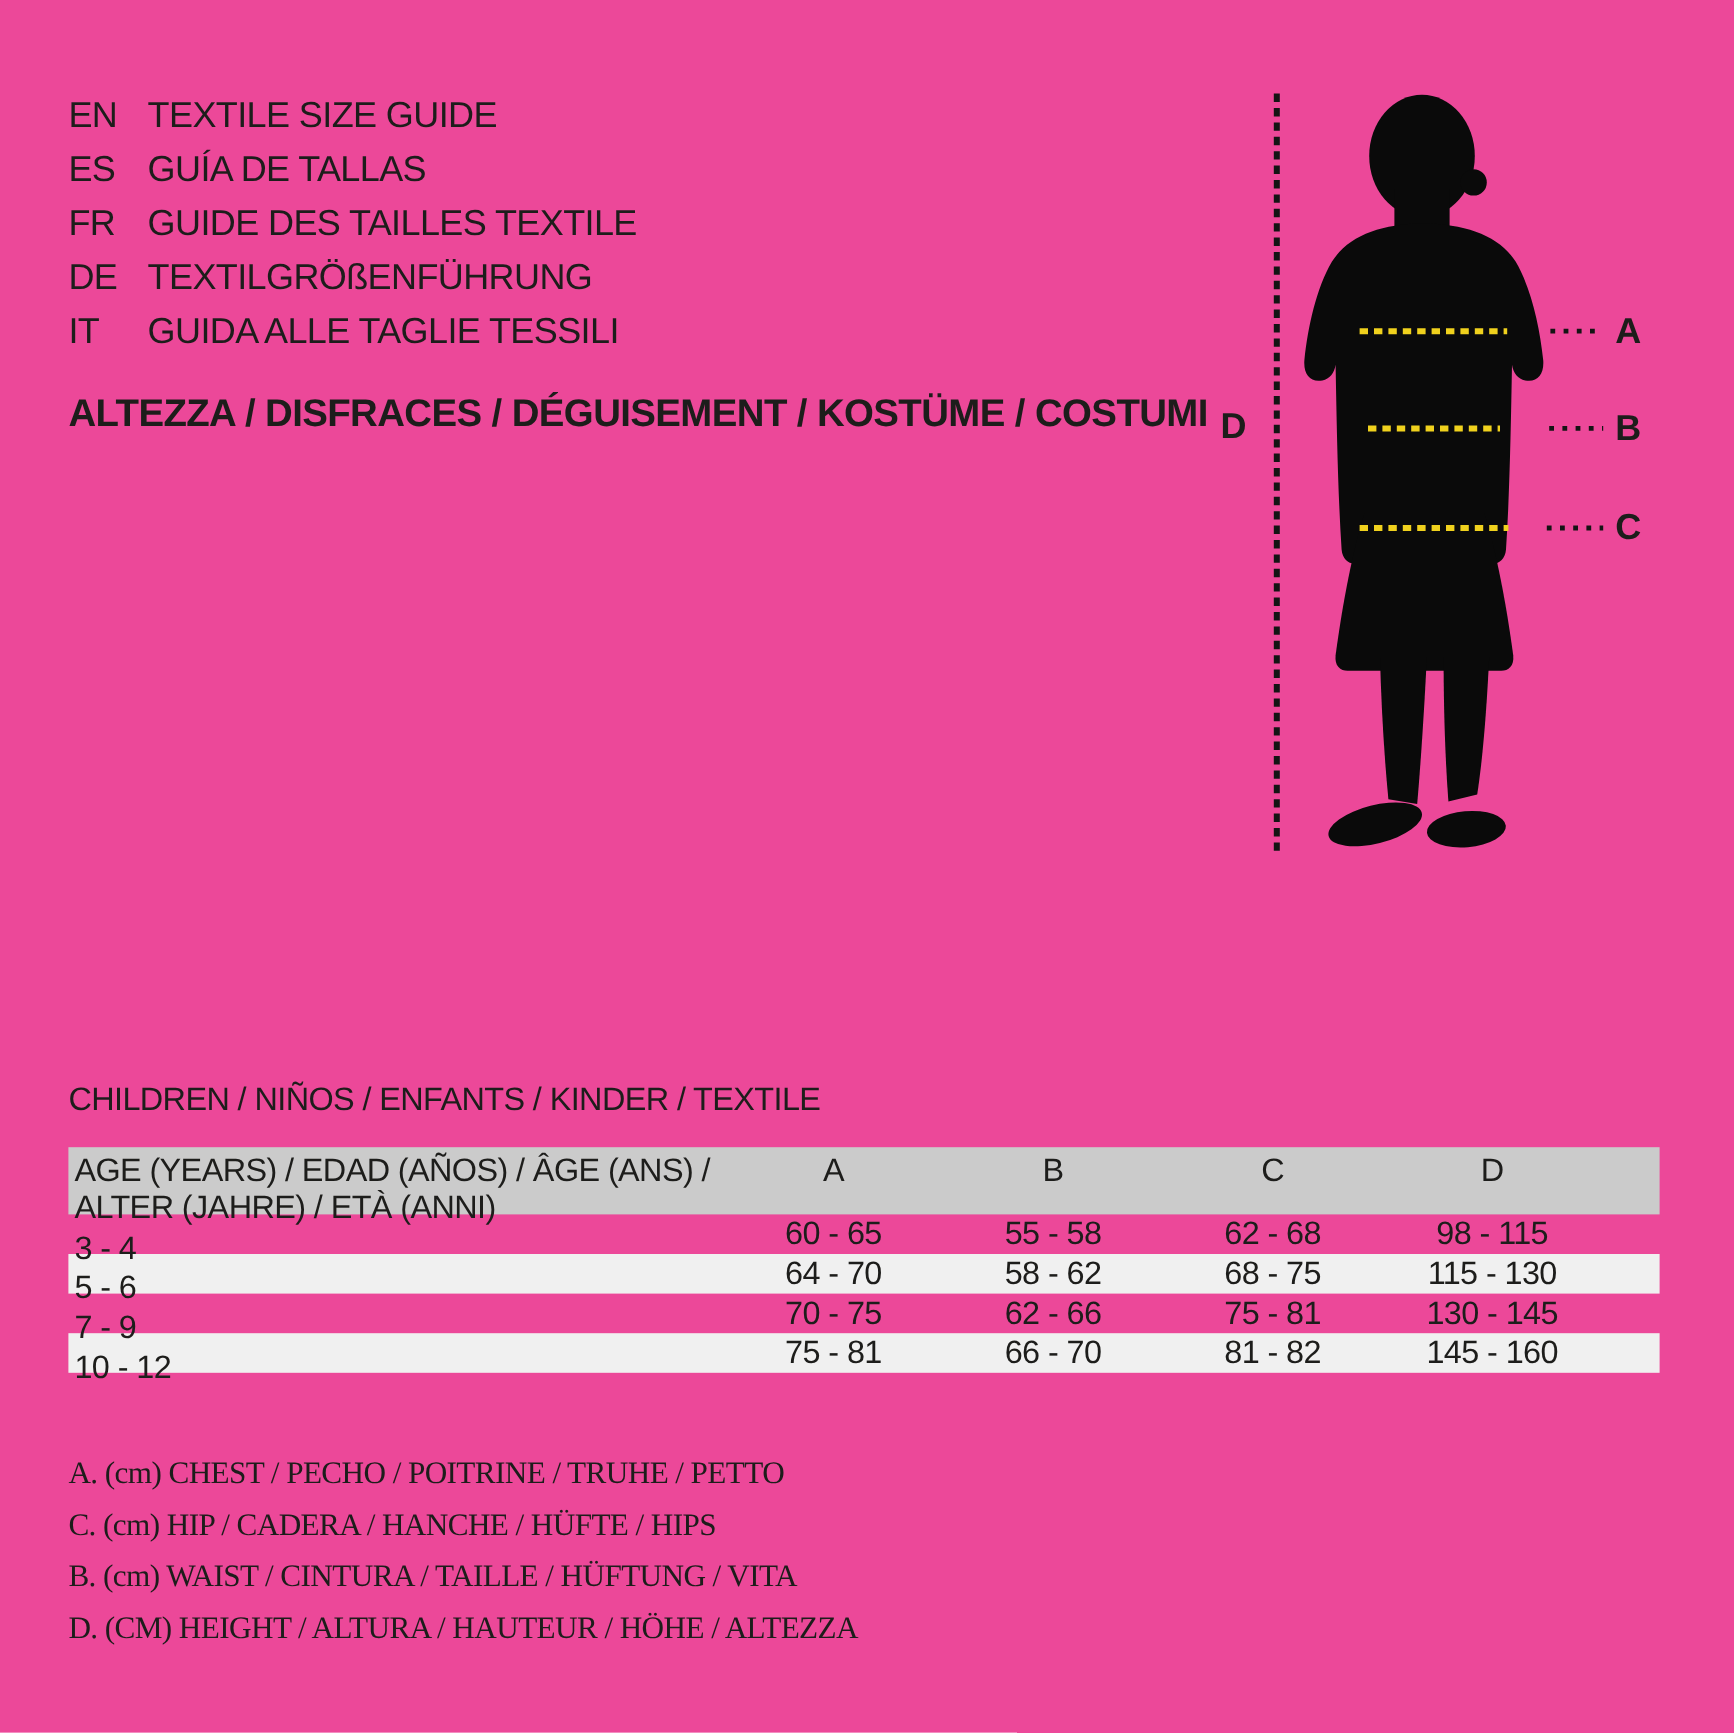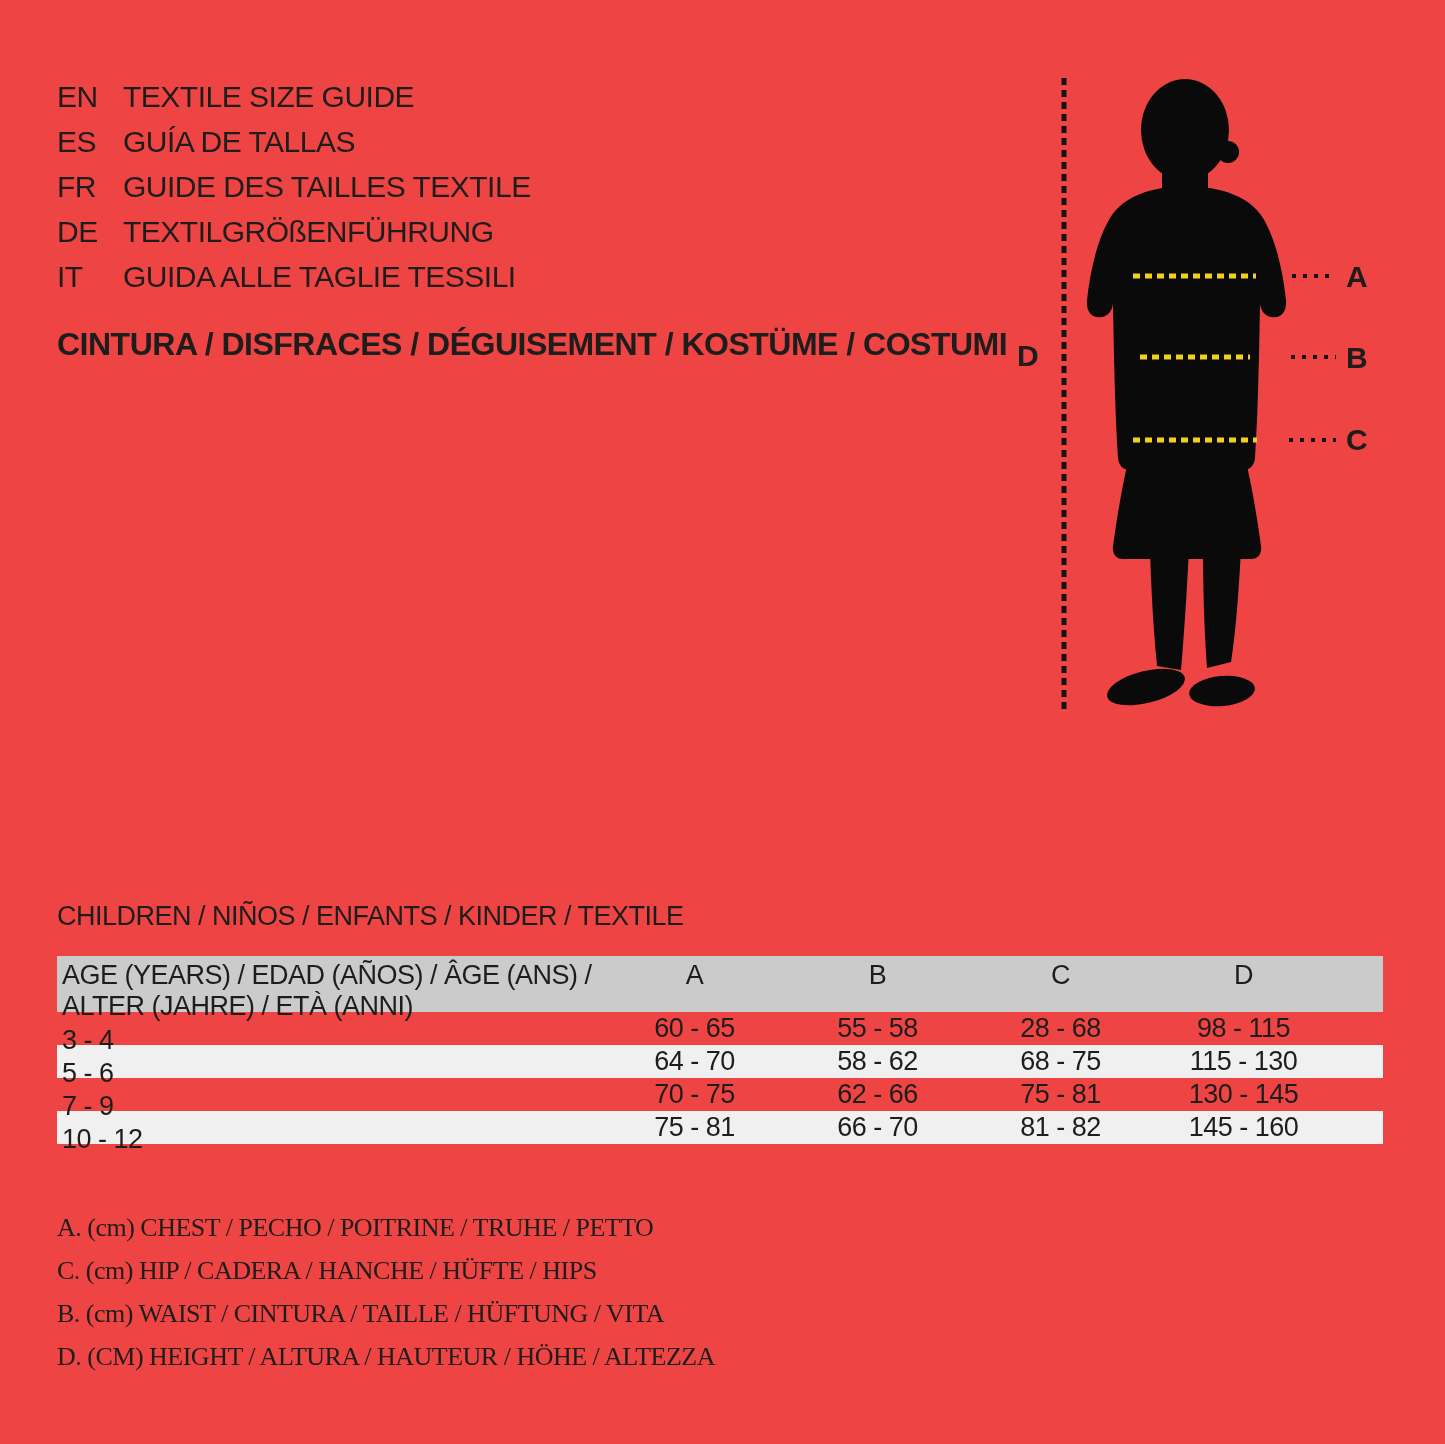--- a/index.html
+++ b/index.html
@@ -1,17 +1,17 @@
 <!DOCTYPE html>
 <html><head>
 <meta charset="utf-8">
 <style>
   html,body{margin:0;padding:0;background:#fff;}
   .page{
-    position:relative;width:1445px;height:1444px;background:#ef4444;overflow:hidden;
+    position:relative;width:1445px;height:1444px;background:#ec4899;overflow:hidden;
     font-family:"Liberation Sans","DejaVu Sans",sans-serif;color:#1d1d1b;
     font-stretch:condensed;
   }
   
   .lang-list{position:absolute;left:57px;top:74px;}
   .lang-row{display:flex;height:45px;line-height:45px;font-size:30px;letter-spacing:-0.5px;}
   .lang-code{width:66px;flex:0 0 66px;}
   
   .costumes{position:absolute;left:57px;top:326px;margin:0;font-size:32px;font-weight:bold;letter-spacing:-0.5px;white-space:nowrap;}
   
@@ -56,21 +56,21 @@
     <div class="lang-row">
       <span class="lang-code">DE</span>
       <span class="lang-label">TEXTILGRÖßENFÜHRUNG</span>
     </div>
     <div class="lang-row">
       <span class="lang-code">IT</span>
       <span class="lang-label">GUIDA ALLE TAGLIE TESSILI</span>
     </div>
   </div>
 
-  <h1 class="costumes">CINTURA / DISFRACES / DÉGUISEMENT / KOSTÜME / COSTUMI</h1>
+  <h1 class="costumes">ALTEZZA / DISFRACES / DÉGUISEMENT / KOSTÜME / COSTUMI</h1>
 
   <div class="figure">
     <svg class="figure-svg" width="445" height="680" viewBox="0 0 445 680" aria-hidden="true">
       <g fill="#0a0a0a">
         <ellipse cx="185" cy="70" rx="44" ry="51"></ellipse>
         <circle cx="228" cy="92" r="11"></circle>
         <rect x="162" y="98" width="46" height="38"></rect>
         <path d="M 186 126
                  C 150 127 124 136 110 158
                  C 97 180 90 212 87 240
@@ -131,21 +131,21 @@
       <div class="col-th">A</div>
       <div class="col-th">B</div>
       <div class="col-th">C</div>
       <div class="col-th">D</div>
     </div>
 
     <div class="t-row">
       <div class="td-age">3 - 4</div>
       <div class="td-val">60 - 65</div>
       <div class="td-val">55 - 58</div>
-      <div class="td-val">28 - 68</div>
+      <div class="td-val">62 - 68</div>
       <div class="td-val">98 - 115</div>
     </div>
     <div class="t-row alt">
       <div class="td-age">5 - 6</div>
       <div class="td-val">64 - 70</div>
       <div class="td-val">58 - 62</div>
       <div class="td-val">68 - 75</div>
       <div class="td-val">115 - 130</div>
     </div>
     <div class="t-row">

